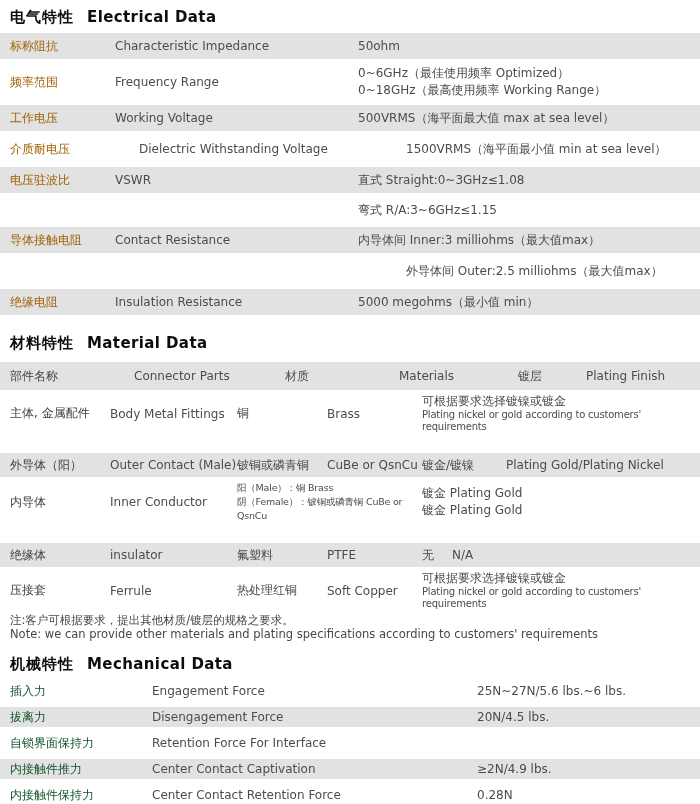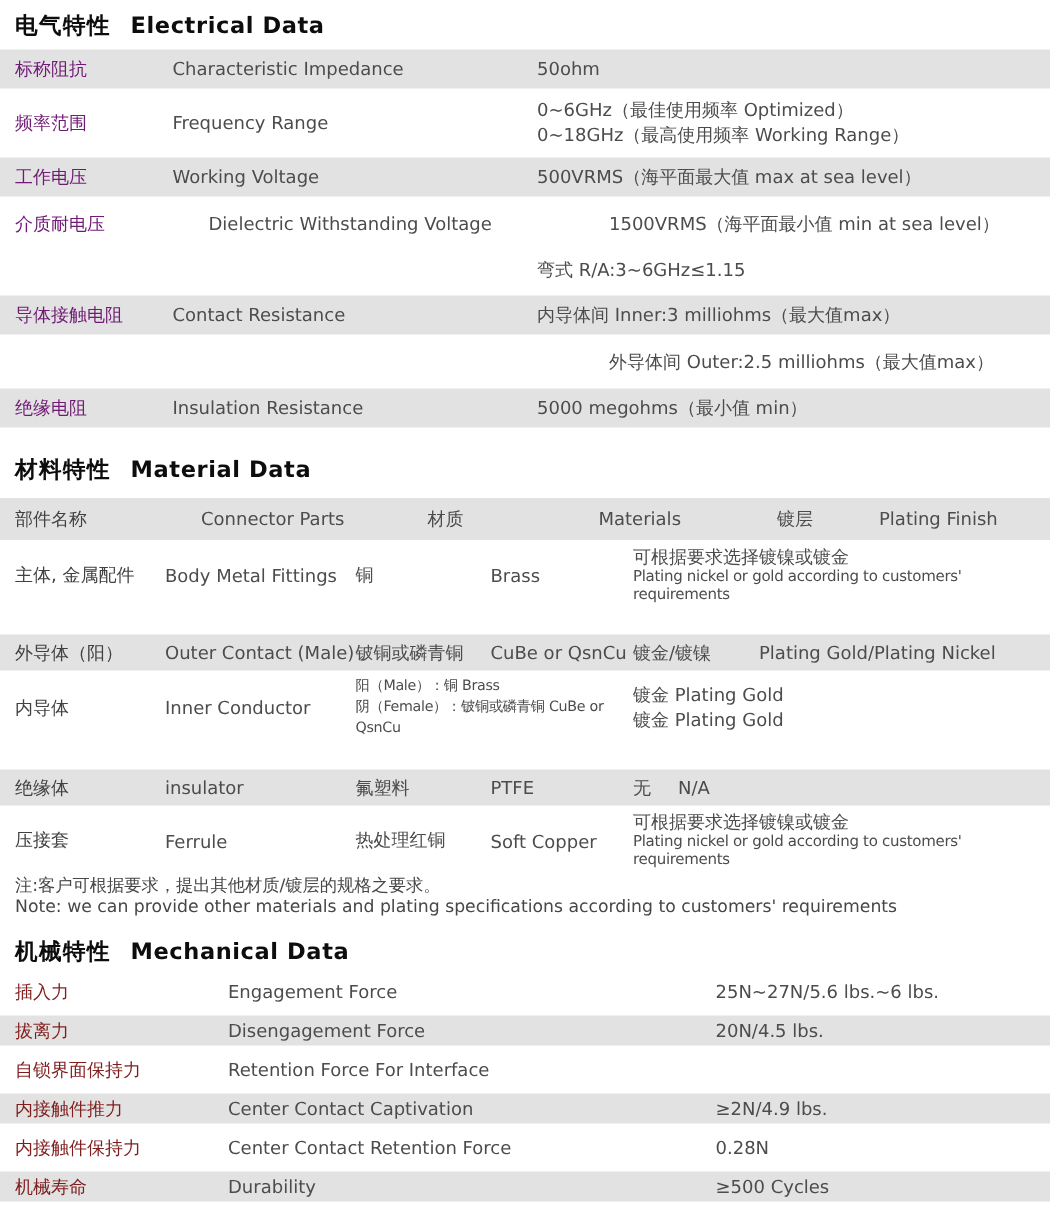--- a/index.html
+++ b/index.html
@@ -32,21 +32,21 @@
   .shade { background:#e2e2e2; }
   .h20 { min-height:20px; }
   .h24 { min-height:24px;margin-top:20px; }
   .h26 { min-height:26px; }
   .h28 { min-height:28px;gap:24px; }
   .h38 { min-height:38px; }
 
   
   .t1 { margin-top:5px; }
   .t1 .row { margin-bottom:4px; }
-  .t1 .zh  { width:105px; color:#701a75; }
+  .t1 .zh  { width:105px; color:#a16207; }
   .t1 .en  { width:243px; }
   .t1 .val { flex:1; }
   .twoline { line-height:17px; }
 
   
   .t2 { margin-top:8px; }
   .t2 .row { margin-bottom:4px; }
   .t2 .c1 { width:100px; color:#414141; }
   .t2 .c2 { width:127px; }
   .t2 .c3 { width:90px; }
@@ -58,21 +58,21 @@
   .w30 { width:30px; }
   .mat-span { width:185px; font-size:9.5px; line-height:14px; letter-spacing:-0.2px; }
   .plating-sub { font-size:10px; letter-spacing:-0.2px; line-height:12px; }
   .plating-line { line-height:17px; }
 
   .note { padding-left:10px; margin-top:4px; font-size:11.5px; line-height:13.5px; color:#474747; }
 
   
   .t3 { margin-top:6px; }
   .t3 .row { margin-bottom:6px; }
-  .t3 .zh  { width:142px; color:#7f1d1d; }
+  .t3 .zh  { width:142px; color:#14532d; }
   .t3 .en  { width:325px; }
   .t3 .val { flex:1; }
 </style>
 </head>
 <body>
 
 <div class="page">
 
   <div class="section-title" id="title-electrical">
     <span class="zh">电气特性</span>
@@ -95,20 +95,25 @@
     </div>
     <div class="row shade h26">
       <span class="zh">工作电压</span>
       <span class="en">Working Voltage</span>
       <span class="val">500VRMS（海平面最大值 max at sea level）</span>
     </div>
     <div class="row h28">
       <span class="zh">介质耐电压</span>
       <span class="en">Dielectric Withstanding Voltage</span>
       <span class="val">1500VRMS（海平面最小值 min at sea level）</span>
+    </div>
+    <div class="row shade h26">
+      <span class="zh">电压驻波比</span>
+      <span class="en">VSWR</span>
+      <span class="val">直式 Straight:0~3GHz≤1.08</span>
     </div>
     <div class="row h26">
       <span class="zh"></span>
       <span class="en"></span>
       <span class="val">弯式 R/A:3~6GHz≤1.15</span>
     </div>
     <div class="row shade h26">
       <span class="zh">导体接触电阻</span>
       <span class="en">Contact Resistance</span>
       <span class="val">内导体间 Inner:3 milliohms（最大值max）</span>

